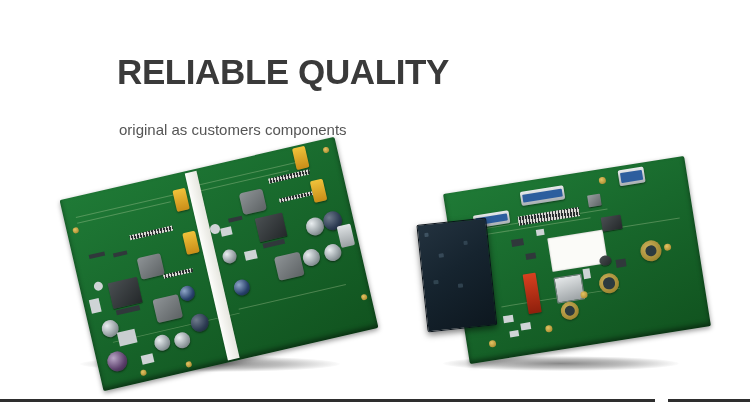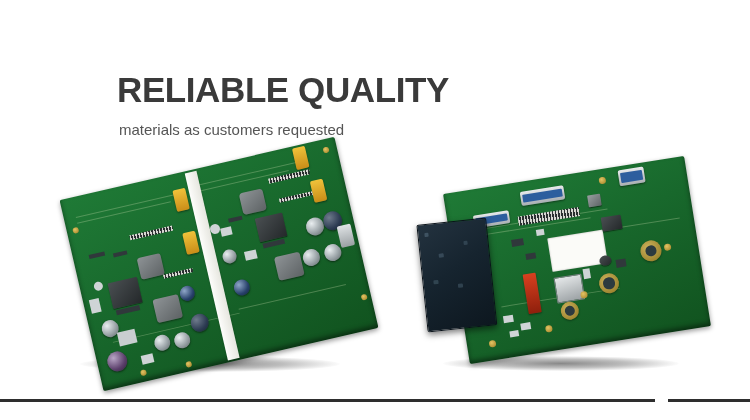--- a/index.html
+++ b/index.html
@@ -36,21 +36,21 @@
   .stripe-fill.f2{right:0px;}
   .hdr-title{
     position:absolute;left:40px;top:0;height:33px;line-height:33px;
     color:#ffffff;font-size:19px;font-weight:bold;letter-spacing:.6px;
     font-family:"Liberation Sans","DejaVu Sans",sans-serif;
     transform:scaleX(.92);transform-origin:left center;white-space:nowrap;
   }
 
   
   .heading{
-    position:absolute;left:117px;top:70px;
+    position:absolute;left:117px;top:52px;
     font-size:35px;font-weight:bold;color:#3a3a3a;
     letter-spacing:-0.4px;white-space:nowrap;
     font-family:"Liberation Sans","DejaVu Sans",sans-serif;
   }
   .sub{
     position:absolute;left:119px;font-size:15px;color:#555555;
     white-space:nowrap;font-family:"Liberation Sans","DejaVu Sans",sans-serif;
   }
   .sub.l1{top:99px;}
   .sub.l2{top:121px;}
@@ -104,21 +104,21 @@
     position:absolute;left:0;top:399px;height:3px;background:#2e2e2e;
   }
 </style>
 </head>
 <body>
 
 <div class="page">
 
 
   <div class="heading">RELIABLE QUALITY</div>
-  <div class="sub l2">materials as customers requested</div>
+  <div class="sub l2">original as customers components</div>
 
   <div class="photo" style="left:60px;top:160px;width:320px;height:230px;">
 
     <div class="shadow" style="left:20px;top:196px;width:260px;height:16px;"></div>
 
     <div class="board" style="left:18px;top:6px;width:282px;height:196px;transform:rotate(-13deg);">
       <div class="pcb edge" style="border-radius:2px;"></div>
 
       <div class="cmp trace" style="left:12px;top:20px;width:110px;height:1px;"></div>
       <div class="cmp trace" style="left:12px;top:26px;width:96px;height:1px;"></div>

